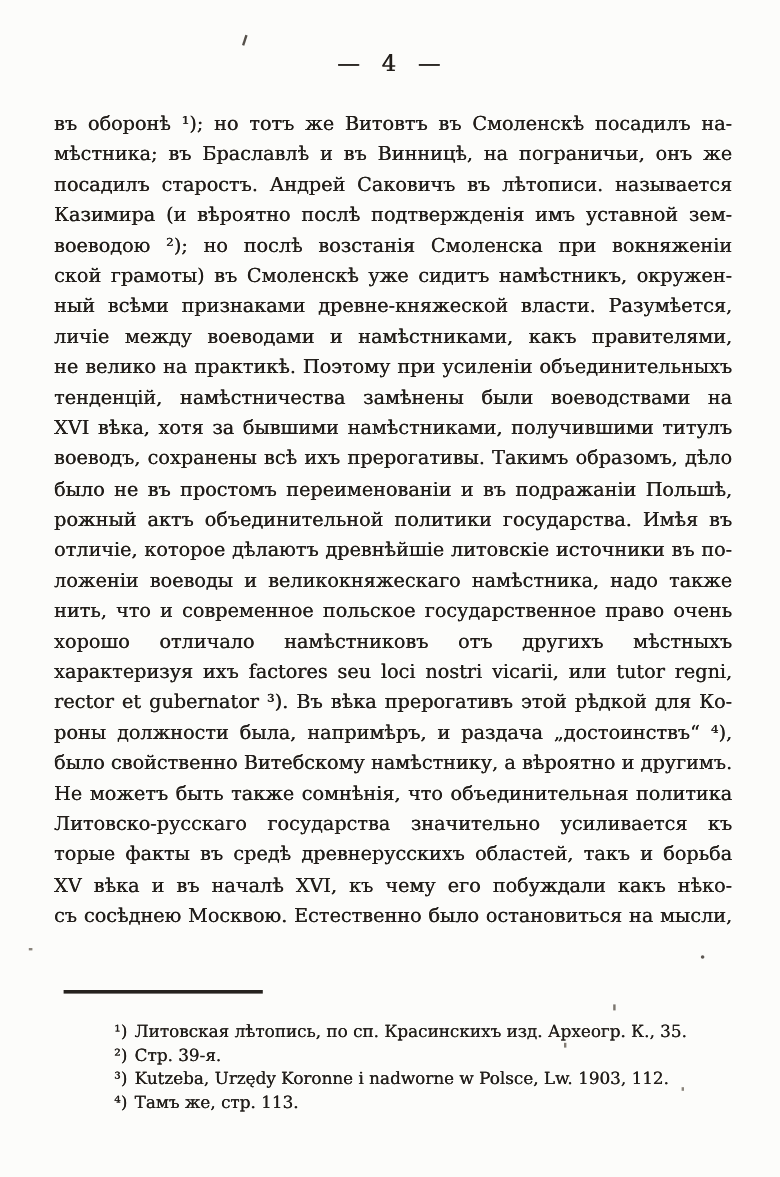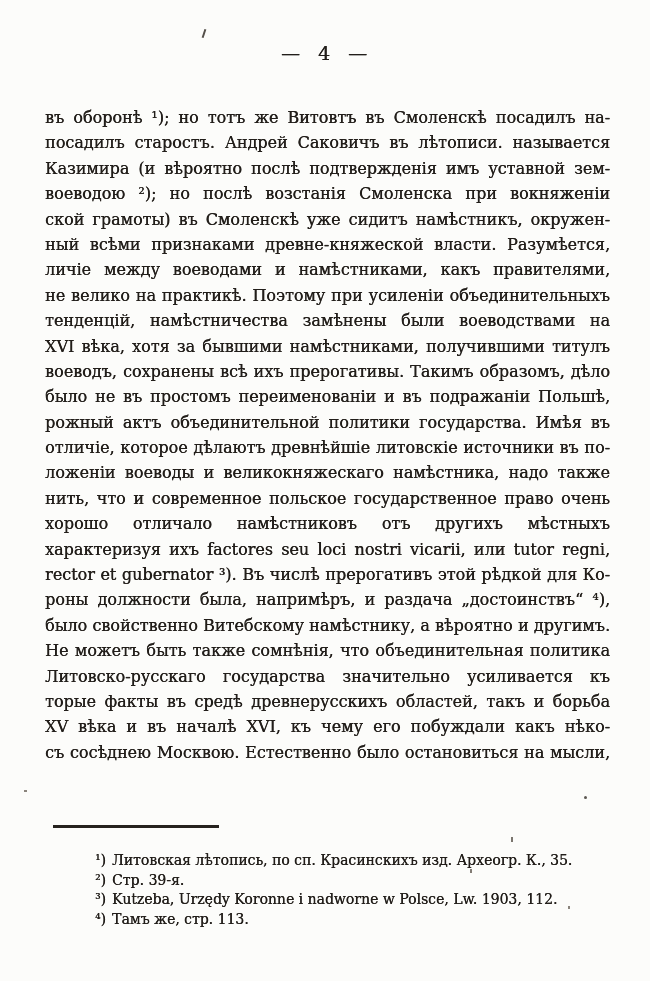--- a/index.html
+++ b/index.html
@@ -25,21 +25,20 @@
     font-size: 19px;
     letter-spacing: 2px;
     white-space: pre;
     text-shadow: 0.3px 0 0 currentColor;
   }
   .body-text {
     position: absolute;
     top: 90px;
     left: 45px;
     width: 565px;
-    margin-top: 15px;
   }
   .body-line {
     height: 25.4px;
     line-height: 25.4px;
     font-size: 16px;
     text-align: justify;
     text-align-last: justify;
     overflow: hidden;
     white-space: normal;
     text-shadow: 0.3px 0 0 currentColor;
@@ -93,38 +92,39 @@
 
   <div class="artifact artifact-stroke-top"></div>
   <div class="artifact artifact-dot-a"></div>
   <div class="artifact artifact-dot-b"></div>
   <div class="artifact artifact-dot-c"></div>
   <div class="artifact artifact-dot-d"></div>
   <div class="artifact artifact-dot-e"></div>
 
   <div class="body-text">
     <div class="body-line">въ оборонѣ ¹); но тотъ же Витовтъ въ Смоленскѣ посадилъ на-</div>
+    <div class="body-line">мѣстника; въ Браславлѣ и въ Винницѣ, на пограничьи, онъ же</div>
     <div class="body-line">посадилъ старостъ. Андрей Саковичъ въ лѣтописи. называется</div>
     <div class="body-line">Казимира (и вѣроятно послѣ подтвержденія имъ уставной зем-</div>
     <div class="body-line">воеводою ²); но послѣ возстанія Смоленска при вокняженіи</div>
     <div class="body-line">ской грамоты) въ Смоленскѣ уже сидитъ намѣстникъ, окружен-</div>
     <div class="body-line">ный всѣми признаками древне-княжеской власти. Разумѣется, раз-</div>
     <div class="body-line">личіе между воеводами и намѣстниками, какъ правителями, было</div>
     <div class="body-line">не велико на практикѣ. Поэтому при усиленіи объединительныхъ</div>
     <div class="body-line">тенденцій, намѣстничества замѣнены были воеводствами на рубежѣ.</div>
     <div class="body-line">XVI вѣка, хотя за бывшими намѣстниками, получившими титулъ</div>
     <div class="body-line">воеводъ, сохранены всѣ ихъ прерогативы. Такимъ образомъ, дѣло</div>
     <div class="body-line">было не въ простомъ переименованіи и въ подражаніи Польшѣ,</div>
     <div class="body-line">рожный актъ объединительной политики государства. Имѣя въ виду</div>
     <div class="body-line">отличіе, которое дѣлаютъ древнѣйшіе литовскіе источники въ по-</div>
     <div class="body-line">ложеніи воеводы и великокняжескаго намѣстника, надо также пом-</div>
     <div class="body-line">нить, что и современное польское государственное право очень</div>
     <div class="body-line">хорошо отличало намѣстниковъ отъ другихъ мѣстныхъ правителей,</div>
     <div class="body-line">характеризуя ихъ factores seu loci nostri vicarii, или tutor regni,</div>
-    <div class="body-line">rector et gubernator ³). Въ числѣ прерогативъ этой рѣдкой для Ко-</div>
+    <div class="body-line">rector et gubernator ³). Въ вѣка прерогативъ этой рѣдкой для Ко-</div>
     <div class="body-line">роны должности была, напримѣръ, и раздача „достоинствъ“ ⁴), что</div>
     <div class="body-line">было свойственно Витебскому намѣстнику, а вѣроятно и другимъ.</div>
     <div class="body-line">Не можетъ быть также сомнѣнія, что объединительная политика</div>
     <div class="body-line">Литовско-русскаго государства значительно усиливается къ концу</div>
     <div class="body-line">торые факты въ средѣ древнерусскихъ областей, такъ и борьба</div>
     <div class="body-line">XV вѣка и въ началѣ XVI, къ чему его побуждали какъ нѣко-</div>
     <div class="body-line">съ сосѣднею Москвою. Естественно было остановиться на мысли,</div>
   </div>
 
   <div class="fn-rule"></div>

